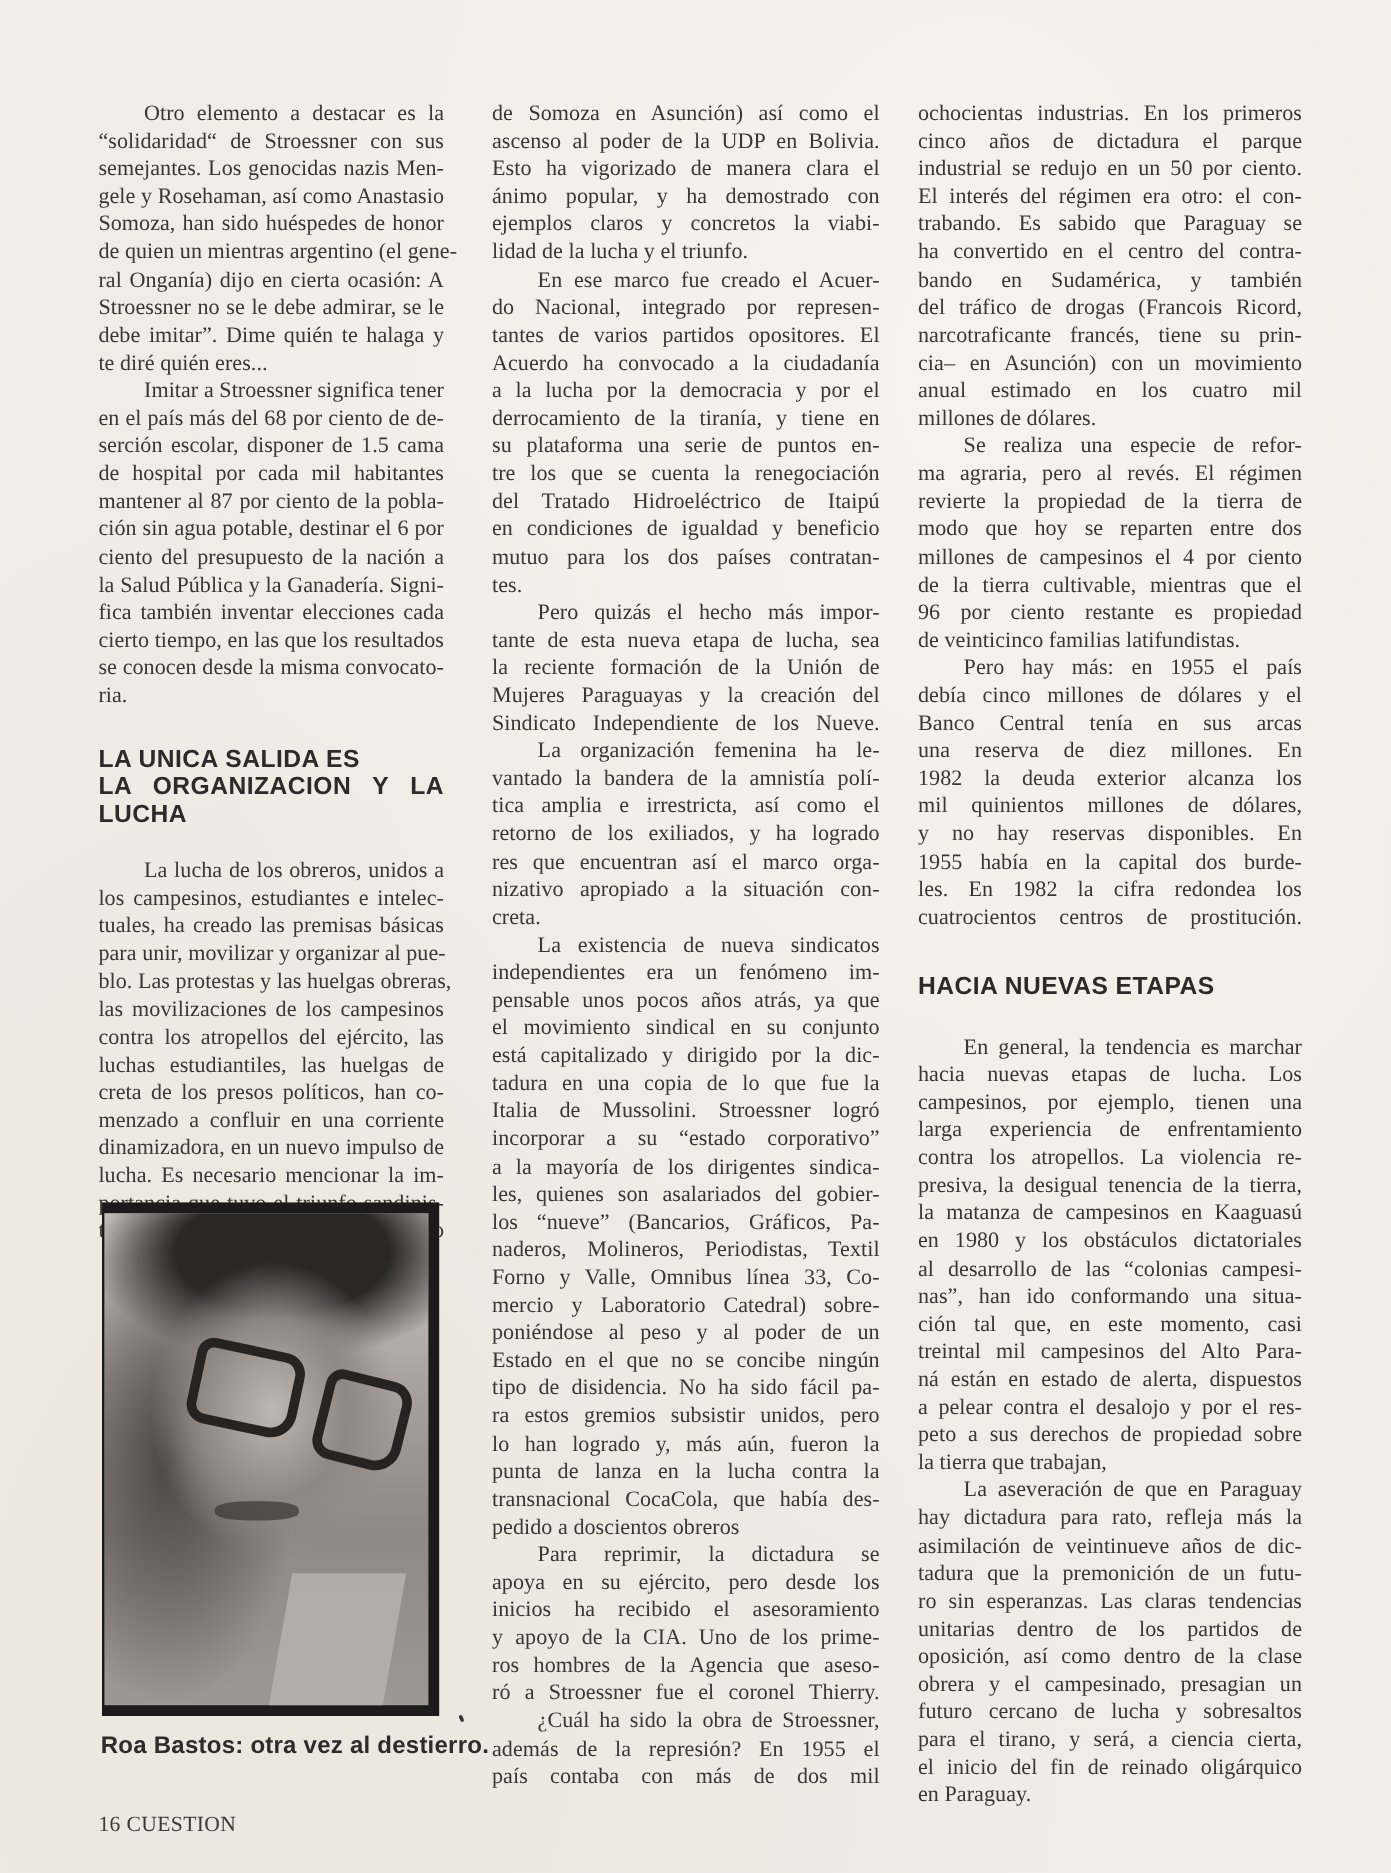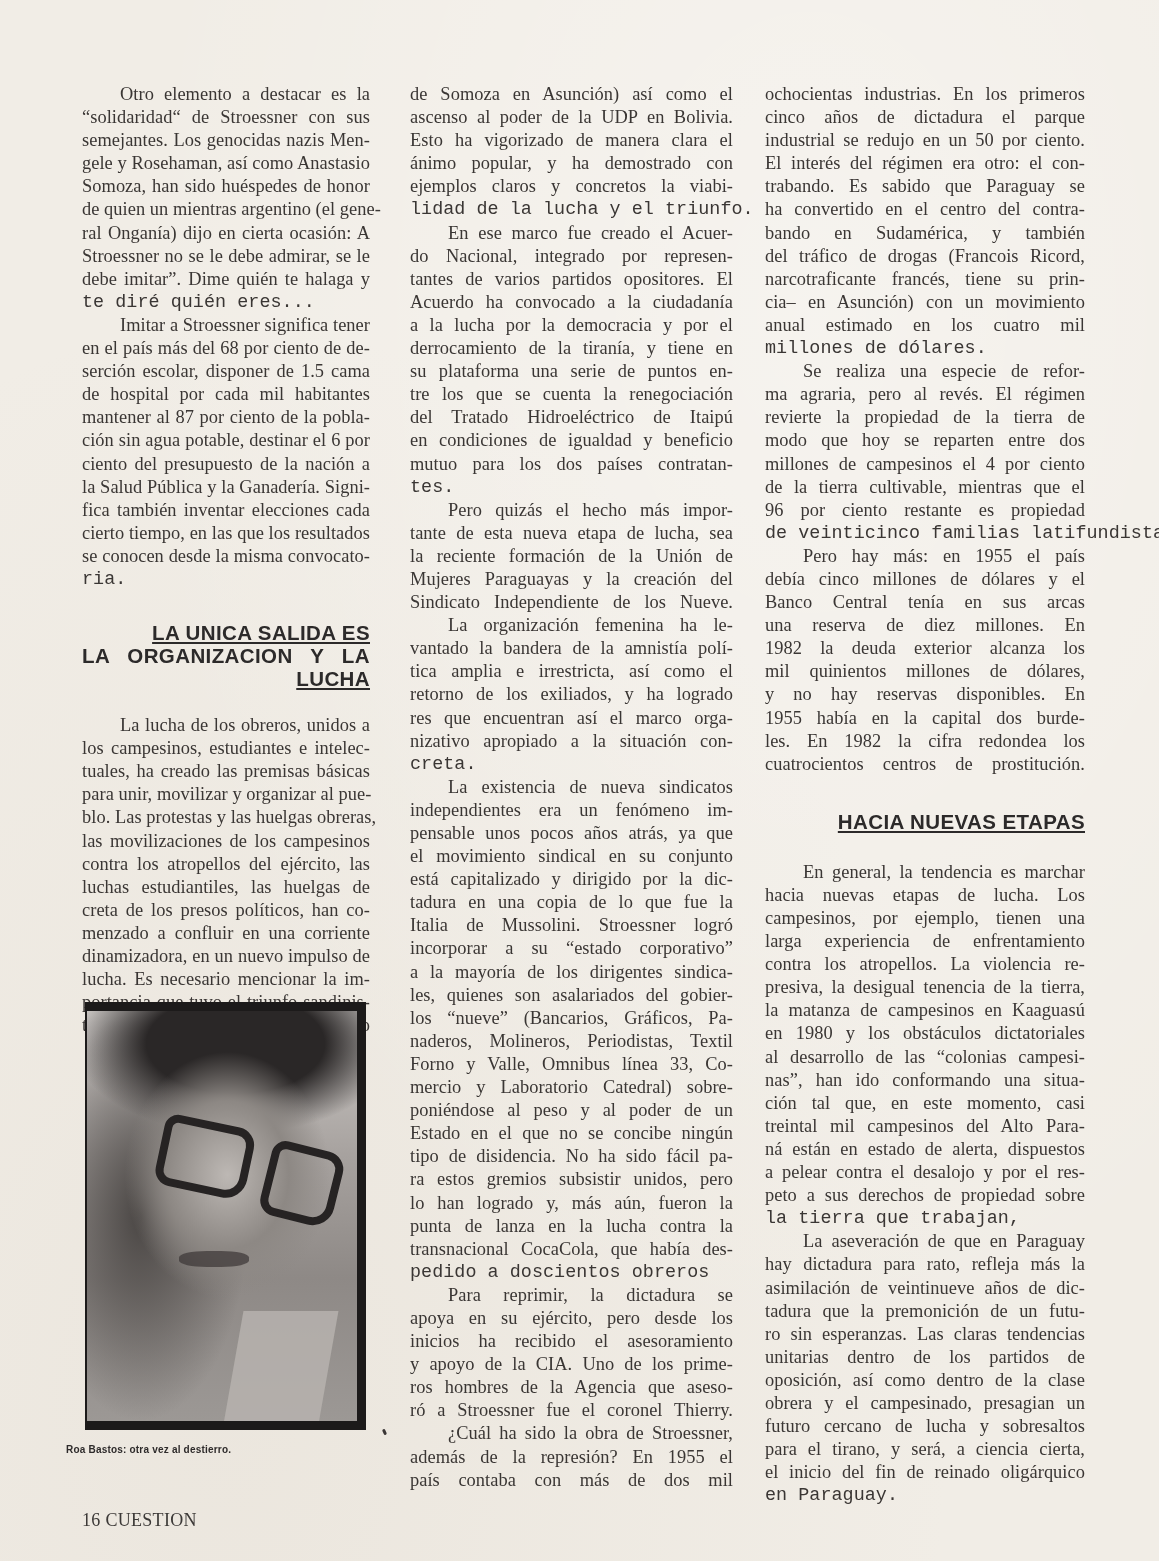--- a/index.html
+++ b/index.html
@@ -26,35 +26,35 @@
 
   .line {
     font-size: 18.4px;
     line-height: 23.1px;
     height: 23.1px;
     white-space: nowrap;
     text-align: justify;
     text-align-last: justify;
     letter-spacing: 0.05px;
   }
-  .line.last { text-align-last: left; font-family: Liberation Mono, monospace; }
+  .line.last { text-align-last: left; }
   .line.indent { padding-left: 38px; }
 
   .heading {
     font-family: "Liberation Sans", "DejaVu Sans", sans-serif;
     font-weight: bold;
     font-size: 20.5px;
     color: #2c2a2a;
     letter-spacing: 0.4px;
   }
   .heading .hl {
     height: 23px; line-height: 23px;
     white-space: nowrap;
   }
-  .heading .hl.center { text-align: right; text-decoration: underline; }
+  .heading .hl.center { text-align: left; }
   .heading .hl.justify { text-align: justify; text-align-last: justify; }
 
   #h1 { margin: 30px 0 24px 0; }
   #h2 { margin: 34px 0 28px 0; text-align: center; }
 
   .photo-frame {
     position: absolute;
     left: 85px; top: 1002px;
     width: 281px; height: 428px;
     background: #1c1a1a;
@@ -73,23 +73,23 @@
   }
   .glasses {
     position: absolute; border: 8px solid #262323; border-radius: 14px 18px 22px 16px;
   }
   .g1 { left: 72px; top: 110px; width: 76px; height: 56px; transform: rotate(12deg); }
   .g2 { left: 178px; top: 135px; width: 58px; height: 60px; transform: rotate(14deg); }
   .mouth { position:absolute; left: 92px; top: 240px; width: 70px; height: 16px; background:#3a3535; border-radius: 40%; opacity: 0.7; }
   .collar { position:absolute; left: 145px; top: 300px; width: 95px; height: 130px; background:#b9b4b0; transform: skewX(-10deg); opacity: 0.8; }
 
   .caption {
-    position: absolute; left: 66px; top: 1444px;
+    position: absolute; left: 84px; top: 1444px;
     font-family: "Liberation Sans", "DejaVu Sans", sans-serif;
-    font-weight: bold; font-size: 10px; color: #2e2b2b;
+    font-weight: bold; font-size: 20px; color: #2e2b2b;
     letter-spacing: 0.2px;
   }
   .folio {
     position: absolute; left: 82px; top: 1510px;
     font-family: "Liberation Serif", "DejaVu Serif", serif;
     font-weight: normal; font-size: 18px; color: #3c3937;
     letter-spacing: 0.3px;
   }
   .speck { position:absolute; width:3px; height:6px; background:#3a3635; transform: rotate(-25deg); border-radius: 2px; }
 </style>

